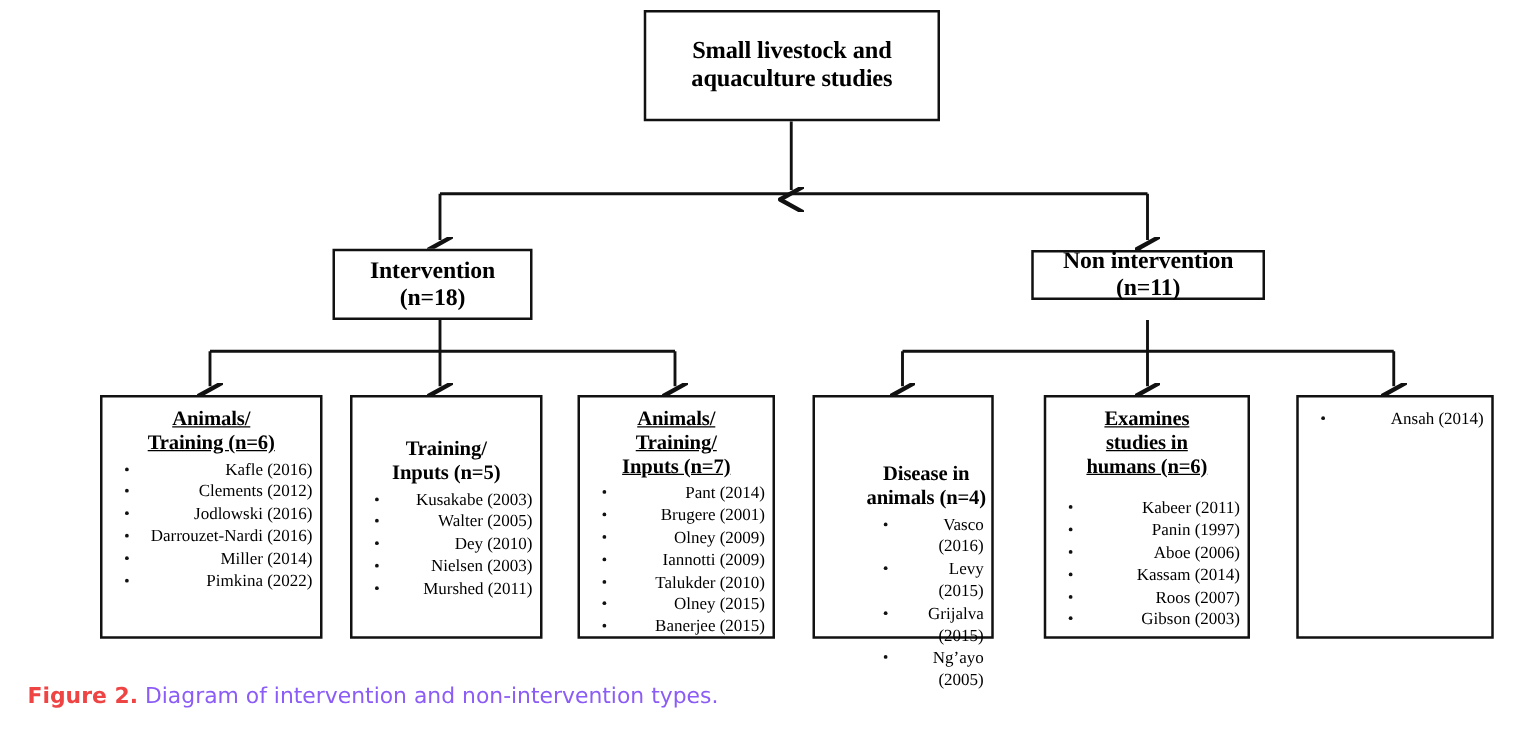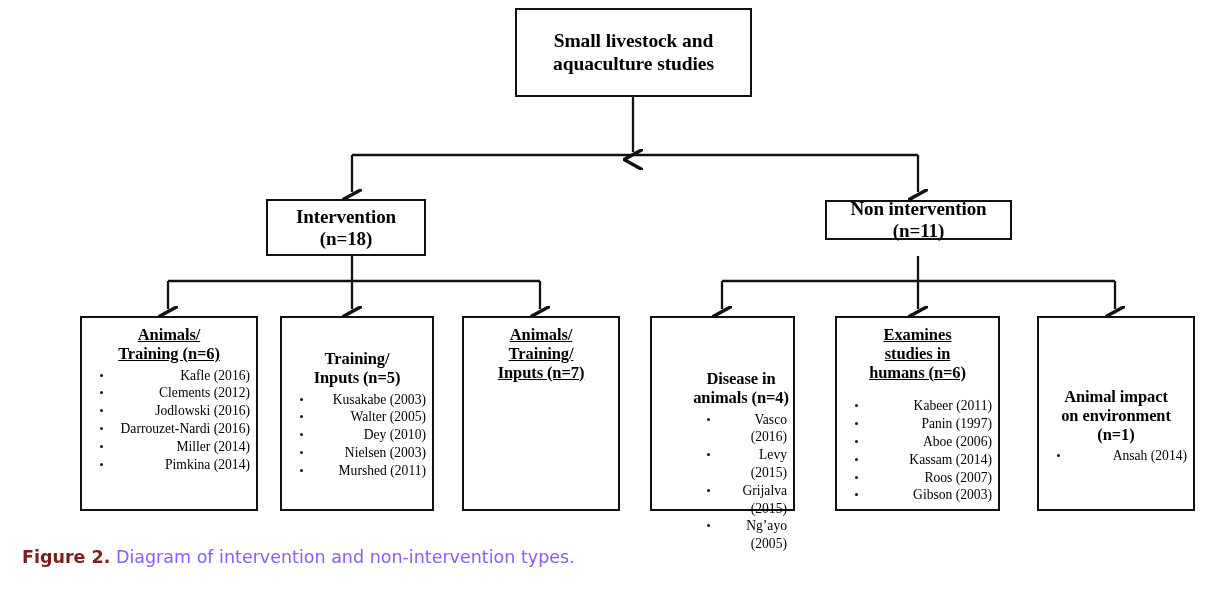--- a/index.html
+++ b/index.html
@@ -108,21 +108,21 @@
     top: 546px;
     width: 1180px;
     font-family: "DejaVu Sans", "Liberation Sans", sans-serif;
     font-size: 17.5px;
     line-height: 1.3;
     color: #1b1b1b;
     white-space: nowrap;
   }
   #caption .cap-label {
     font-weight: bold;
-    color: #7f1d1d;
+    color: #ef4444;
   }
   #caption .cap-text {
     color: #8b5cf6;
   }
 </style>
 </head>
 <body>
 
 <div id="figure-root">
 
@@ -179,21 +179,21 @@
     <div class="node-title">
       <div>Animals/</div>
       <div>Training (n=6)</div>
     </div>
     <ul class="ref-list">
       <li>Kafle (2016)</li>
       <li>Clements (2012)</li>
       <li>Jodlowski (2016)</li>
       <li>Darrouzet-Nardi (2016)</li>
       <li>Miller (2014)</li>
-      <li>Pimkina (2014)</li>
+      <li>Pimkina (2022)</li>
     </ul>
   </div>
 
   <div class="node leaf pad-top-md" id="node-training-inputs" style="left:280px; top:316px; width:154px; height:195px;">
     <div class="node-title">
       <div>Training/</div>
       <div>Inputs (n=5)</div>
     </div>
     <ul class="ref-list">
       <li>Kusakabe (2003)</li>
@@ -203,20 +203,29 @@
       <li>Murshed (2011)</li>
     </ul>
   </div>
 
   <div class="node leaf pad-top-sm" id="node-animals-training-inputs" style="left:462px; top:316px; width:158px; height:195px;">
     <div class="node-title">
       <div>Animals/</div>
       <div>Training/</div>
       <div>Inputs (n=7)</div>
     </div>
+    <ul class="ref-list">
+      <li>Pant (2014)</li>
+      <li>Brugere (2001)</li>
+      <li>Olney (2009)</li>
+      <li>Iannotti (2009)</li>
+      <li>Talukder (2010)</li>
+      <li>Olney (2015)</li>
+      <li>Banerjee (2015)</li>
+    </ul>
   </div>
 
   <div class="node leaf pad-top-lg" id="node-disease-in-animals" style="left:650px; top:316px; width:145px; height:195px;padding-left:41px;">
     <div class="node-title">
       <div>Disease in</div>
       <div>animals (n=4)</div>
     </div>
     <ul class="ref-list">
       <li>Vasco (2016)</li>
       <li>Levy (2015)</li>
@@ -235,25 +244,20 @@
       <li>Kabeer (2011)</li>
       <li>Panin (1997)</li>
       <li>Aboe (2006)</li>
       <li>Kassam (2014)</li>
       <li>Roos (2007)</li>
       <li>Gibson (2003)</li>
     </ul>
   </div>
 
   <div class="node leaf pad-top-xl" id="node-animal-impact-environment" style="left:1037px; top:316px; width:158px; height:195px;">
-    <div class="node-title">
-      <div>Animal impact</div>
-      <div>on environment</div>
-      <div>(n=1)</div>
-    </div>
     <ul class="ref-list">
       <li>Ansah (2014)</li>
     </ul>
   </div>
 
   <div id="caption">
     <span class="cap-label">Figure 2.</span>
     <span class="cap-text">Diagram of intervention and non-intervention types.</span>
   </div>
 

